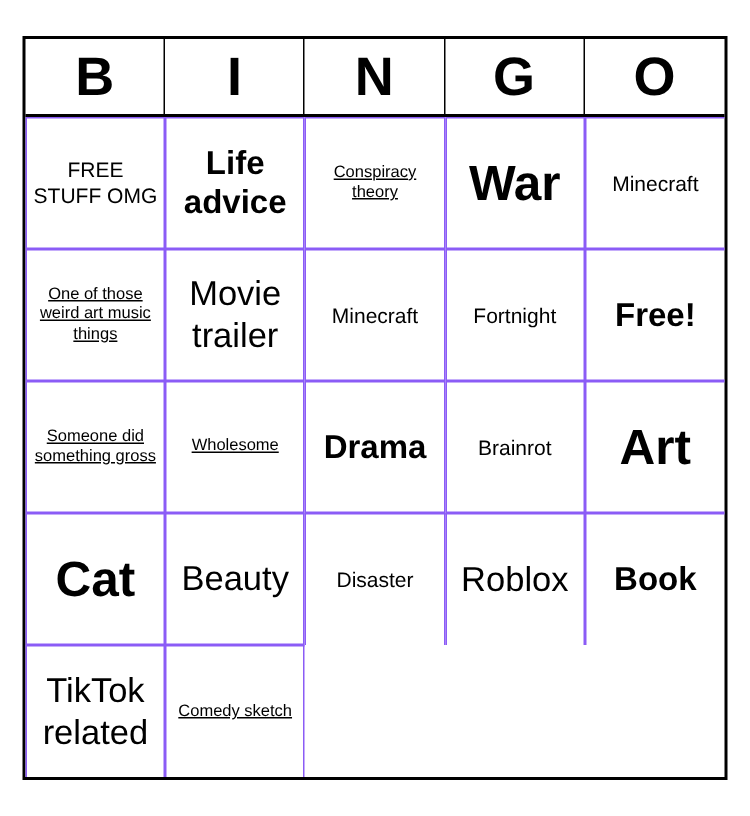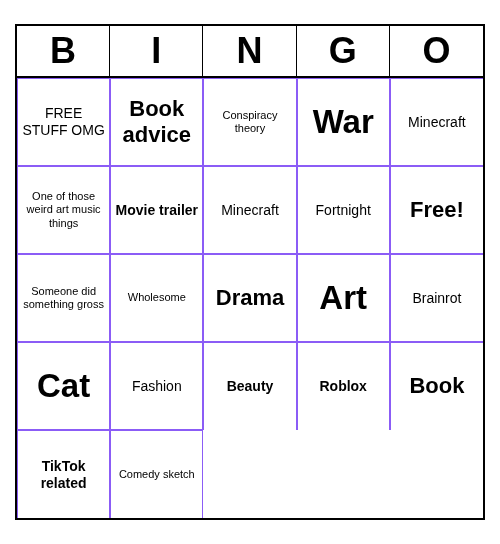--- a/index.html
+++ b/index.html
@@ -69,30 +69,31 @@
     .cell-text {
       line-height: 1.2;
     }
 
     .text-large {
       font-size: 22px;
       font-weight: bold;
     }
 
     .text-medium {
-      font-size: 14px;
-      font-weight: bold;
+      font-size: 23px;
+      font-weight: normal;
     }
 
     .text-normal {
       font-size: 14px;
     }
 
     .text-small {
       font-size: 11px;
+      text-decoration: underline;
     }
 
     .text-xlarge {
       font-size: 33px;
       font-weight: bold;
     }
   </style>
 </head>
 <body>
 
@@ -102,21 +103,21 @@
       <div class="bingo-letter">I</div>
       <div class="bingo-letter">N</div>
       <div class="bingo-letter">G</div>
       <div class="bingo-letter">O</div>
     </div>
   <div class="bingo-grid">
   <div class="bingo-cell">
         <span class="cell-text text-normal">FREE STUFF OMG</span>
       </div>
       <div class="bingo-cell">
-        <span class="cell-text text-large">Book advice</span>
+        <span class="cell-text text-large">Life advice</span>
       </div>
       <div class="bingo-cell">
         <span class="cell-text text-small">Conspiracy theory</span>
       </div>
       <div class="bingo-cell">
         <span class="cell-text text-xlarge">War</span>
       </div>
       <div class="bingo-cell">
         <span class="cell-text text-normal">Minecraft</span>
       </div>
@@ -138,33 +139,33 @@
       <div class="bingo-cell">
         <span class="cell-text text-small">Someone did something gross</span>
       </div>
       <div class="bingo-cell">
         <span class="cell-text text-small">Wholesome</span>
       </div>
       <div class="bingo-cell">
         <span class="cell-text text-large">Drama</span>
       </div>
       <div class="bingo-cell">
-        <span class="cell-text text-xlarge">Art</span>
+        <span class="cell-text text-normal">Brainrot</span>
       </div>
       <div class="bingo-cell">
-        <span class="cell-text text-normal">Brainrot</span>
+        <span class="cell-text text-xlarge">Art</span>
       </div>
       <div class="bingo-cell">
         <span class="cell-text text-xlarge">Cat</span>
       </div>
       <div class="bingo-cell">
-        <span class="cell-text text-normal">Fashion</span>
+        <span class="cell-text text-medium">Beauty</span>
       </div>
       <div class="bingo-cell">
-        <span class="cell-text text-medium">Beauty</span>
+        <span class="cell-text text-normal">Disaster</span>
       </div>
       <div class="bingo-cell">
         <span class="cell-text text-medium">Roblox</span>
       </div>
       <div class="bingo-cell">
         <span class="cell-text text-large">Book</span>
       </div>
       <div class="bingo-cell">
         <span class="cell-text text-medium">TikTok related</span>
       </div>

